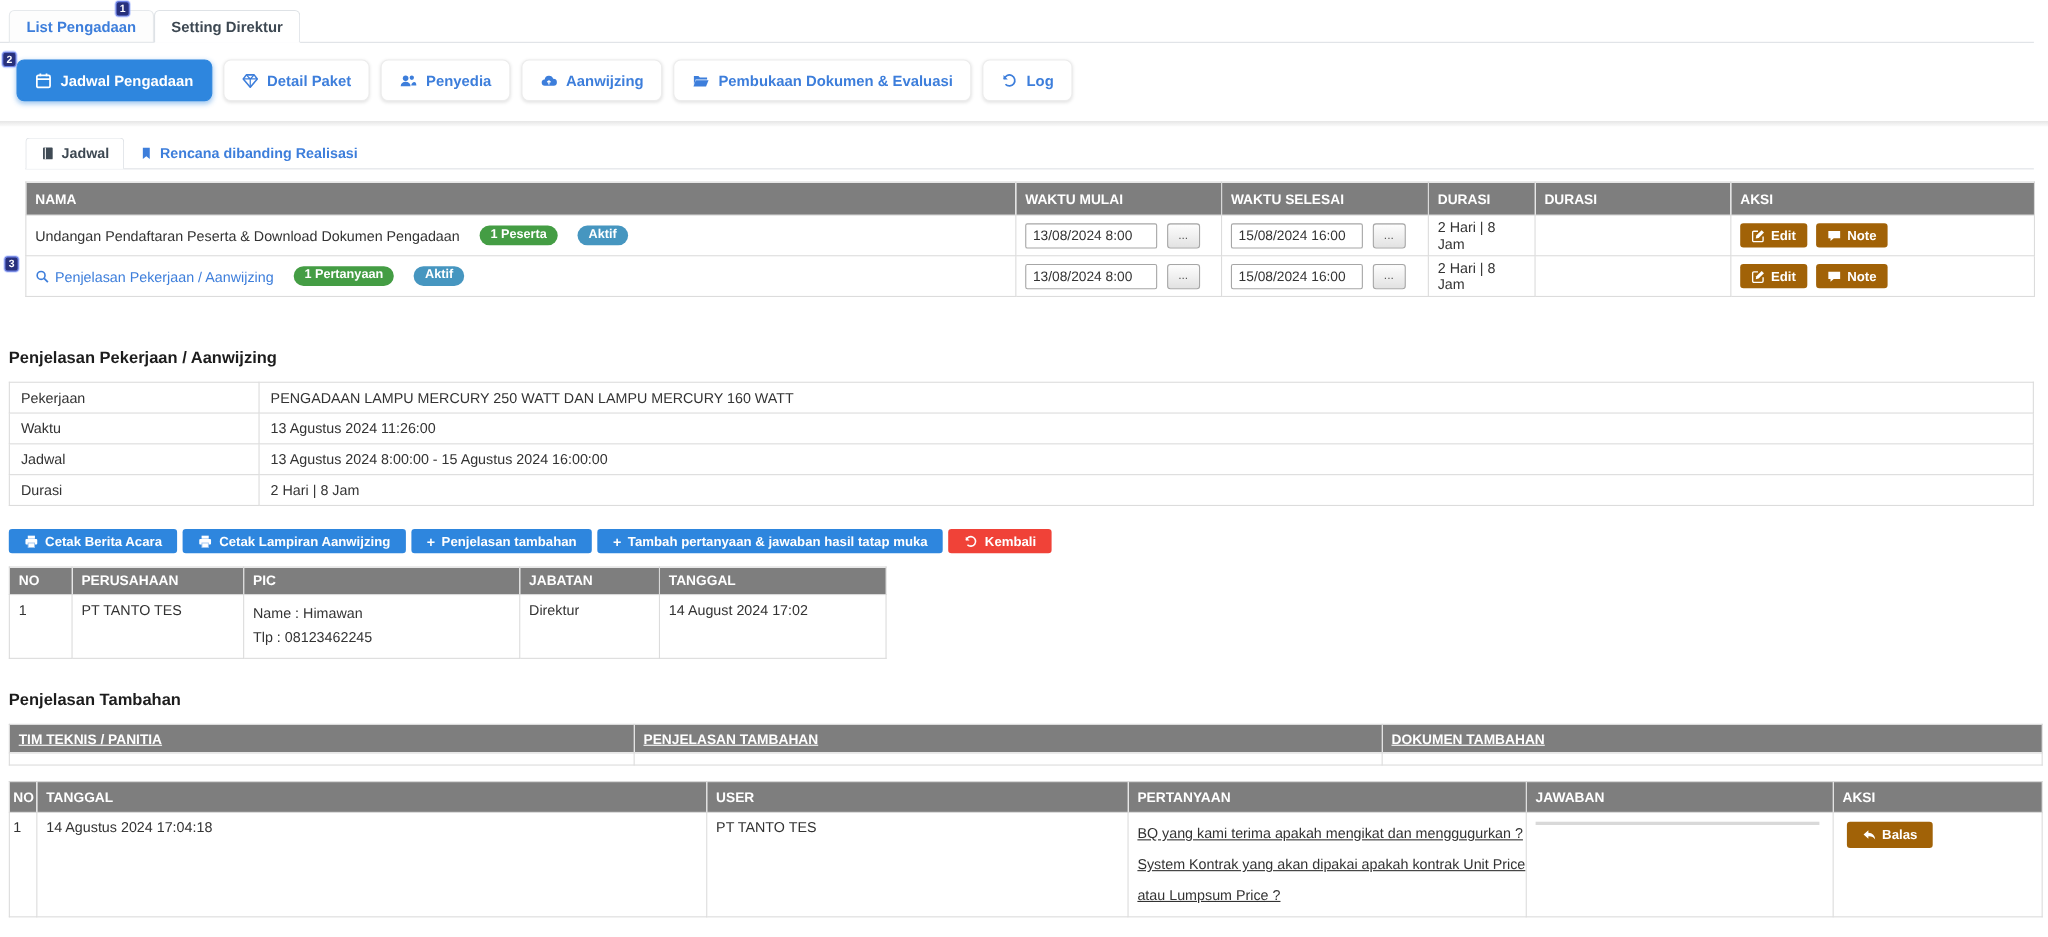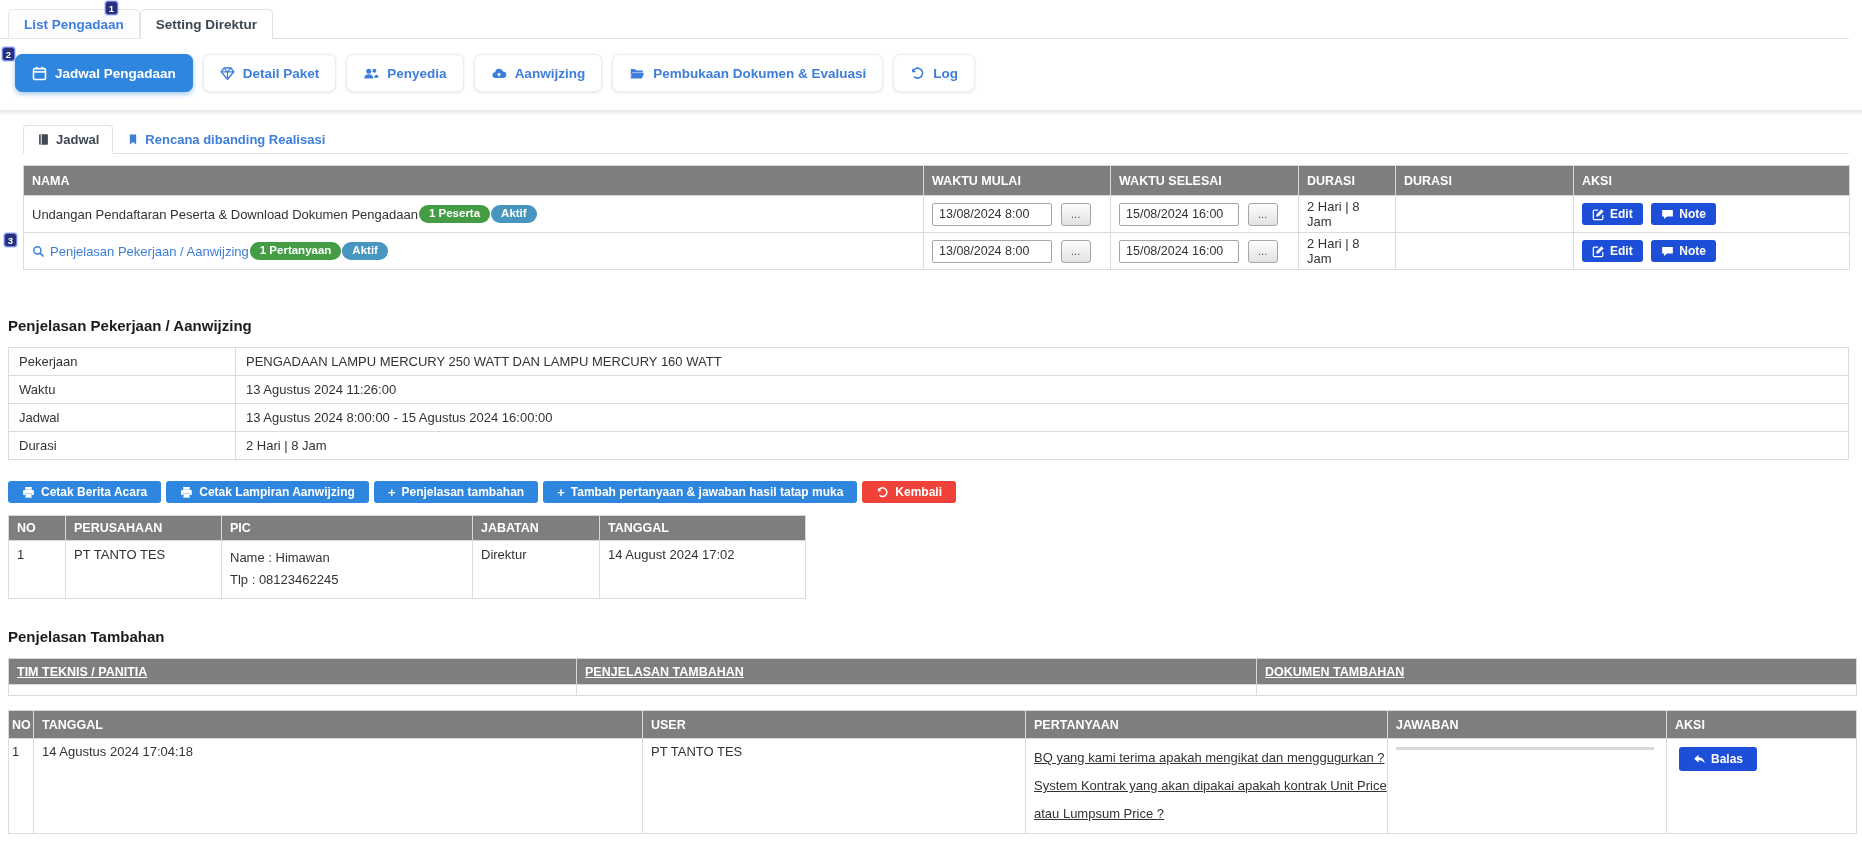--- a/index.html
+++ b/index.html
@@ -30,28 +30,28 @@
   .subtab.is-inactive{color:#3d7edb;}
 
   
   table{border-collapse:collapse;table-layout:fixed;}
   th{background:#7e7e7e;color:#fff;text-align:left;font-size:12.5px;font-weight:bold;padding:5px 8px;border:1px solid #d8d8d8;box-sizing:border-box;white-space:nowrap;overflow:hidden;}
   td{border:1px solid #dcdcdc;padding:3px 8px;box-sizing:border-box;background:#fff;}
 
   .schedule{margin:11px 0 0 23px;width:1826px;}
   .schedule th{height:30px;}
   .schedule td{height:32px;}
-  .name-cell{display:flex;align-items:center;gap:1px;}
+  .name-cell{display:flex;align-items:center;gap:18px;}
   .pill{display:inline-block;border-radius:10px;padding:3px 10px;font-size:11.5px;font-weight:bold;color:#fff;line-height:1;}
   .pill-green{background:#449d44;}
   .pill-blue{background:#4696c0;}
   .row-link{color:#3d7edb;text-decoration:none;display:inline-flex;align-items:center;gap:5px;cursor:pointer;}
   .dtinput{width:120px;height:23px;border:1px solid #a6a6a6;border-radius:2px;padding:1px 6px;font-size:12.5px;color:#333;font-family:inherit;box-sizing:border-box;vertical-align:middle;}
   .dots-btn{width:30px;height:23px;border:1px solid #a6a6a6;border-radius:3px;background:linear-gradient(#fdfdfd,#e2e2e2);font-size:11px;color:#555;margin-left:5px;vertical-align:middle;cursor:pointer;font-family:inherit;}
-  .sbtn{display:inline-flex;align-items:center;gap:5px;background:#1d4ed8;color:#fff;border:none;border-radius:3px;padding:4px 10px;font-size:12px;font-weight:bold;cursor:pointer;font-family:inherit;}
+  .sbtn{display:inline-flex;align-items:center;gap:5px;background:#a16207;color:#fff;border:none;border-radius:3px;padding:4px 10px;font-size:12px;font-weight:bold;cursor:pointer;font-family:inherit;}
   .aksi-cell .sbtn{margin-right:5px;}
 
   .section-title{font-size:15px;font-weight:bold;color:#1c1c1c;margin:0 0 0 8px;}
   .t-aanwijzing-title{margin-top:47px;}
 
   .detail{margin:13px 0 0 8px;width:1841px;}
   .detail td{height:28px;padding:5px 10px;font-size:13px;}
 
   .actions{display:flex;gap:5px;margin:21px 0 0 8px;}
   .abtn{display:inline-flex;align-items:center;gap:6px;background:#2e86de;color:#fff;border:none;border-radius:3px;padding:4px 14px;font-size:12px;font-weight:bold;cursor:pointer;font-family:inherit;}

